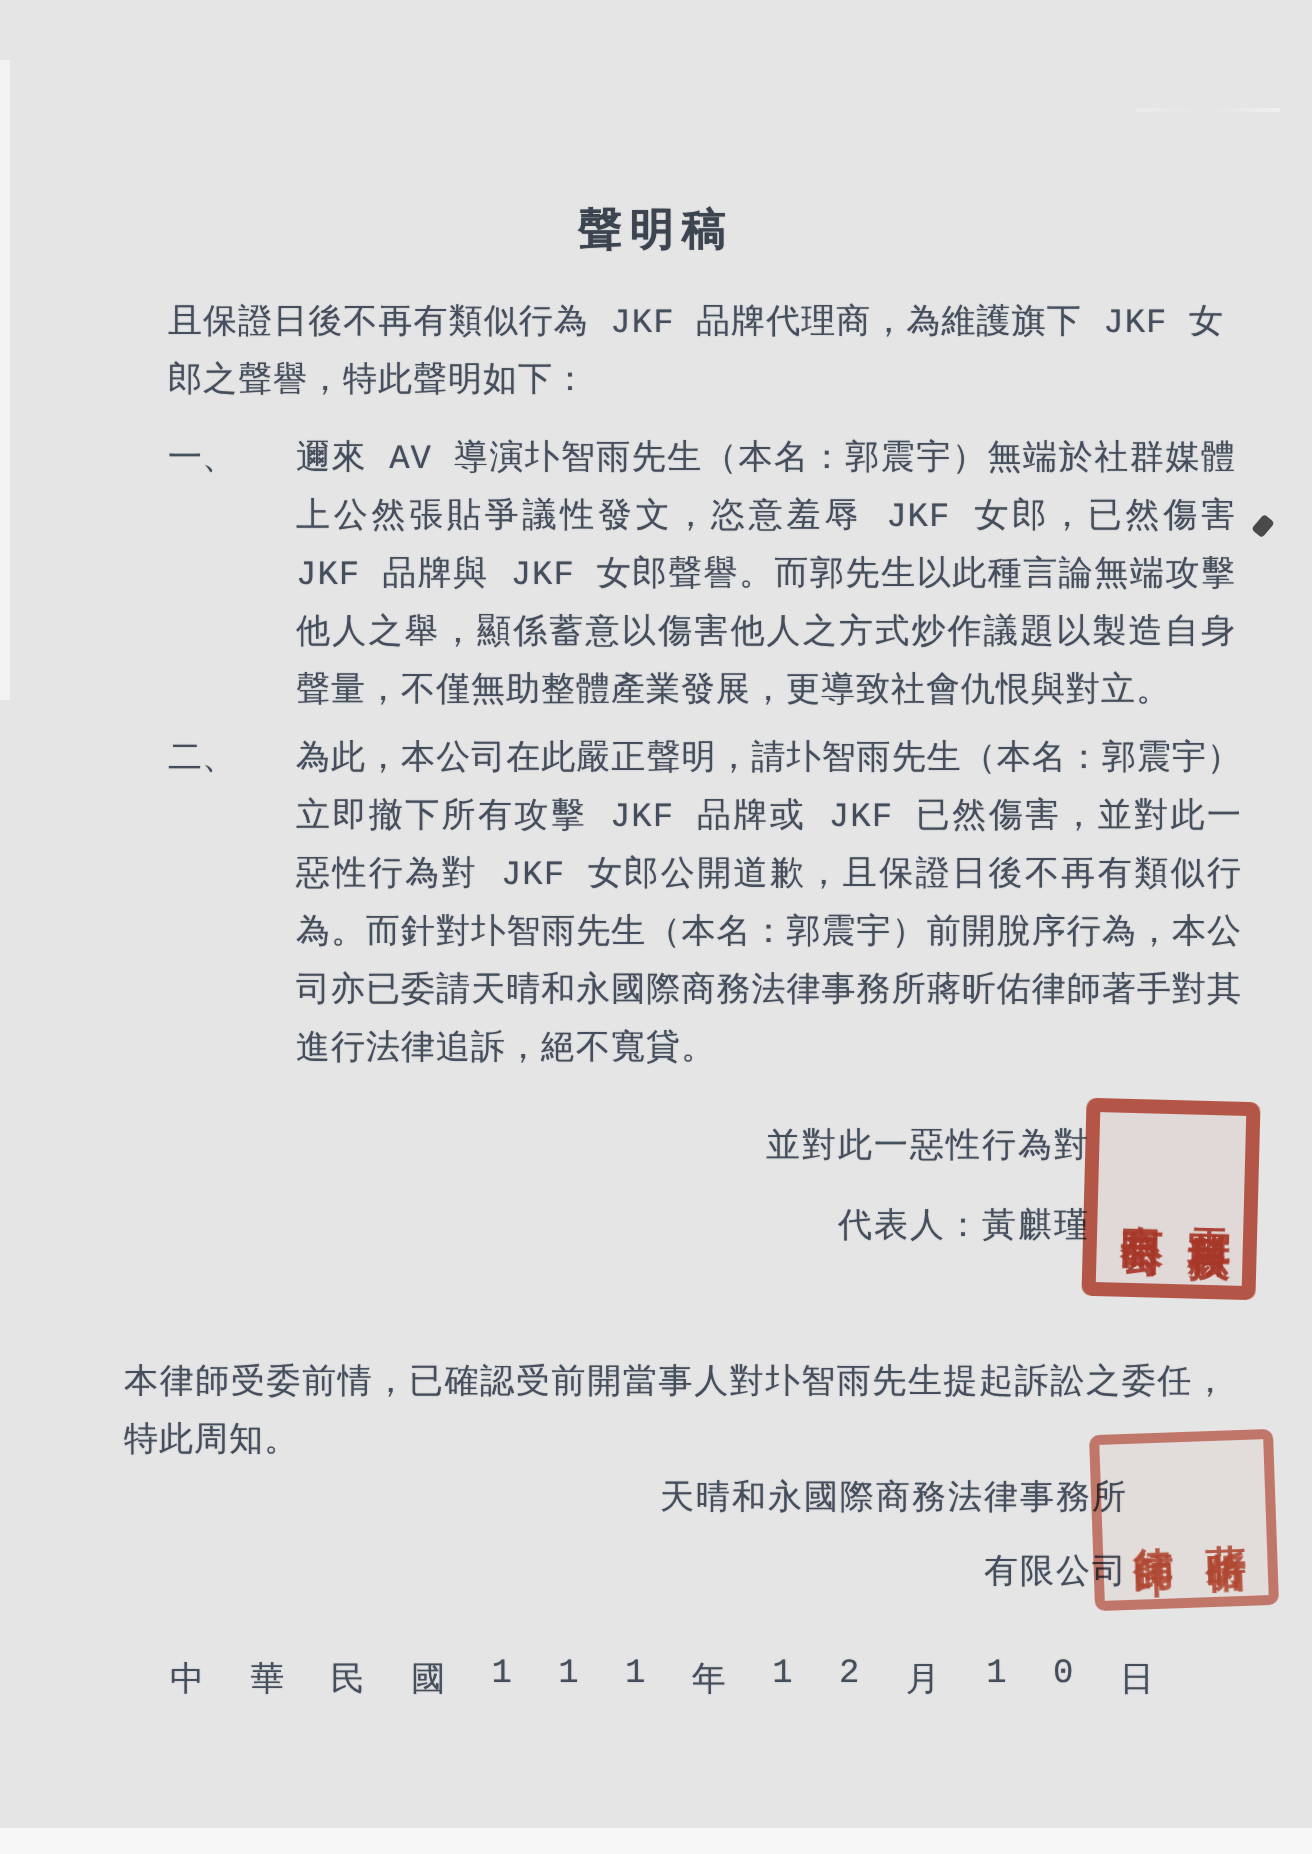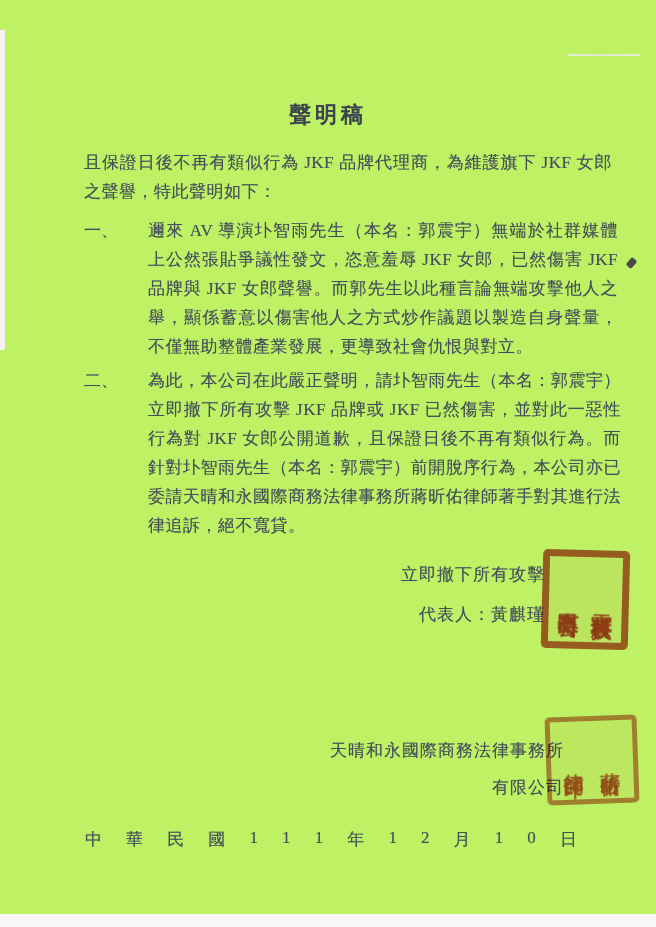--- a/index.html
+++ b/index.html
@@ -4,23 +4,23 @@
 <style>
   html, body {
     margin: 0;
     padding: 0;
     background: #ffffff;
   }
   .scan-page {
     position: relative;
     width: 656px;
     height: 927px;
-    background: #bef264;
+    background: #e5e5e5;
     overflow: hidden;
-    font-family: Liberation Serif, serif;
+    font-family: Liberation Mono, monospace;
     color: #454e5c;
   }
   
   .edge-left {
     position: absolute; left: 0; top: 30px; width: 5px; height: 320px;
     background: #f3f3f3;
   }
   .edge-bottom {
     position: absolute; left: 0; bottom: 0; width: 100%; height: 13px;
     background: #f7f7f7;
@@ -172,29 +172,30 @@
     <span class="item-num">一、</span>
     <p class="item-body body-text">邇來 AV 導演圤智雨先生（本名：郭震宇）無端於社群媒體上公然張貼爭議性發文，恣意羞辱 JKF 女郎，已然傷害 JKF 品牌與 JKF 女郎聲譽。而郭先生以此種言論無端攻擊他人之舉，顯係蓄意以傷害他人之方式炒作議題以製造自身聲量，不僅無助整體產業發展，更導致社會仇恨與對立。</p>
   </div>
 
   <div class="numbered-item item-2">
     <span class="item-num">二、</span>
     <p class="item-body body-text">為此，本公司在此嚴正聲明，請圤智雨先生（本名：郭震宇）立即撤下所有攻擊 JKF 品牌或 JKF 已然傷害，並對此一惡性行為對 JKF 女郎公開道歉，且保證日後不再有類似行為。而針對圤智雨先生（本名：郭震宇）前開脫序行為，本公司亦已委請天晴和永國際商務法律事務所蔣昕佑律師著手對其進行法律追訴，絕不寬貸。</p>
   </div>
 
   <div class="sig-company">
-    <div>立即撤下所有攻擊</div>
+    <div>並對此一惡性行為對</div>
     <div class="line2">代表人：黃麒瑾</div>
   </div>
 
   <div class="seal seal-company" title="雷麒科技有限公司印">
     <span class="seal-col">雷麒科技</span>
     <span class="seal-col">有限公司</span>
   </div>
 
+  <p class="lawyer-note body-text">本律師受委前情，已確認受前開當事人對圤智雨先生提起訴訟之委任，特此周知。</p>
 
   <div class="sig-lawfirm">
     <div>天晴和永國際商務法律事務所</div>
     <div class="line2">有限公司</div>
   </div>
 
   <div class="seal seal-lawyer" title="蔣昕佑律師印">
     <span class="seal-col">蔣昕佑</span>
     <span class="seal-col">律師印</span>
   </div>

